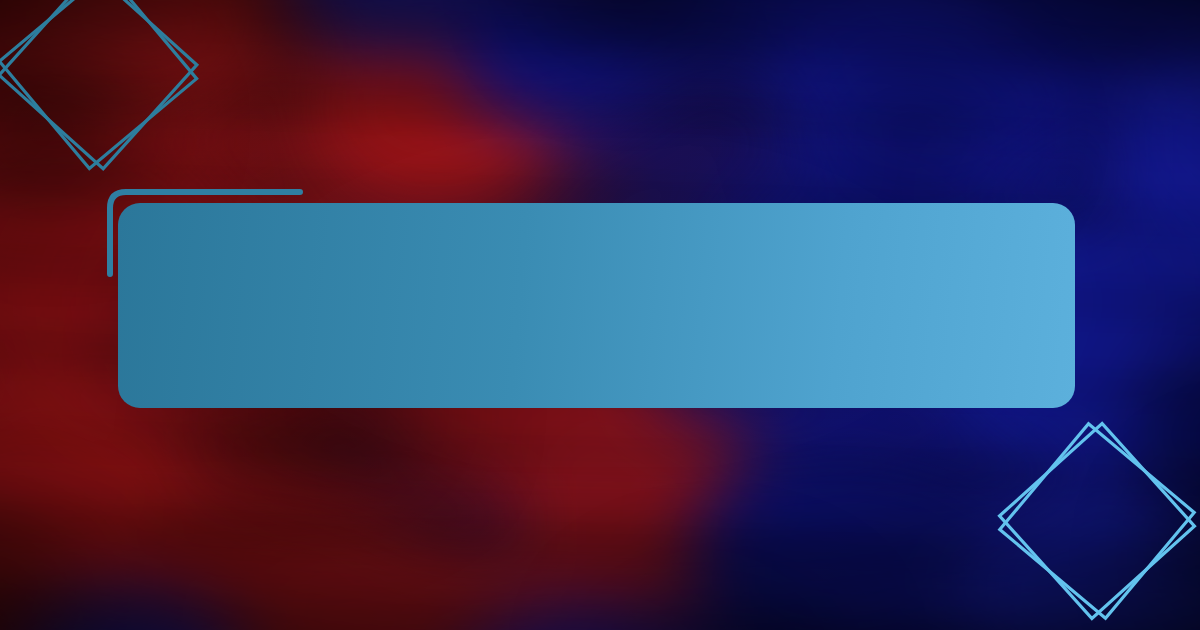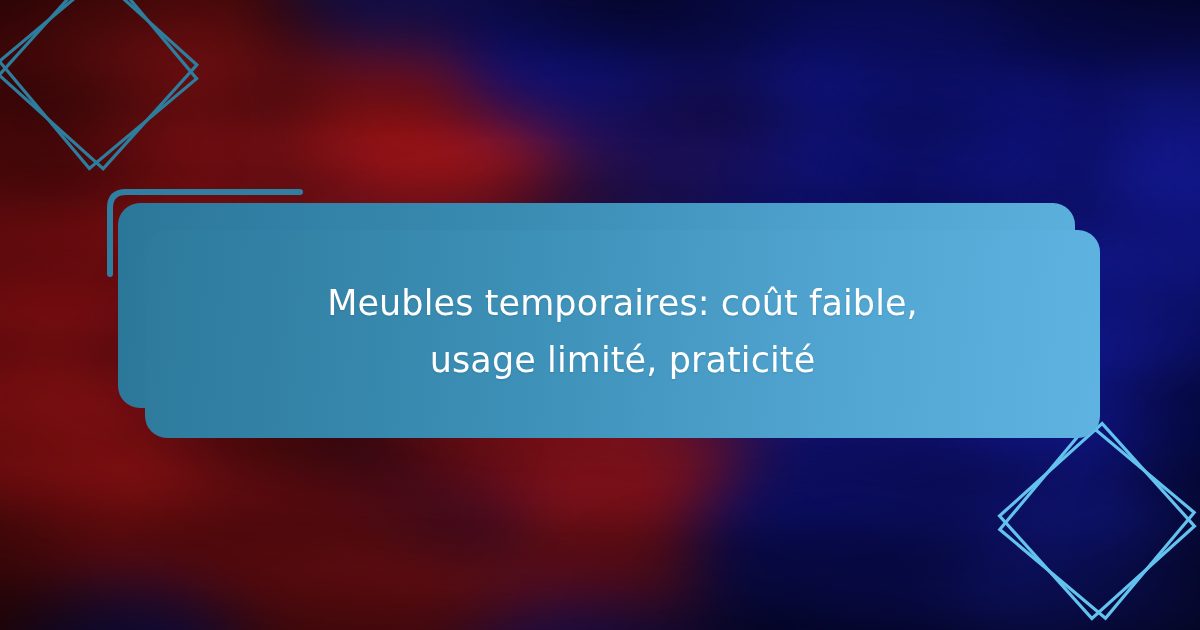--- a/index.html
+++ b/index.html
@@ -193,17 +193,14 @@
       <rect x="42" y="34" width="138" height="138" transform="rotate(48 111 103)"></rect>
     </g>
   </svg>
 
   <svg id="bracket" viewBox="0 0 220 100">
     <path d="M 14 92 L 14 26 Q 14 10 30 10 L 204 10" fill="none" stroke="#2f7fa2" stroke-width="6" stroke-linecap="round" stroke-linejoin="round"></path>
   </svg>
 
   <div id="card-back" class="card"></div>
 
-  <div id="card-front" class="card">
-    <div id="card-title">Meubles temporaires: coût faible, usage limité, praticité</div>
-  </div>
 
 </div>
 
 </body></html>

